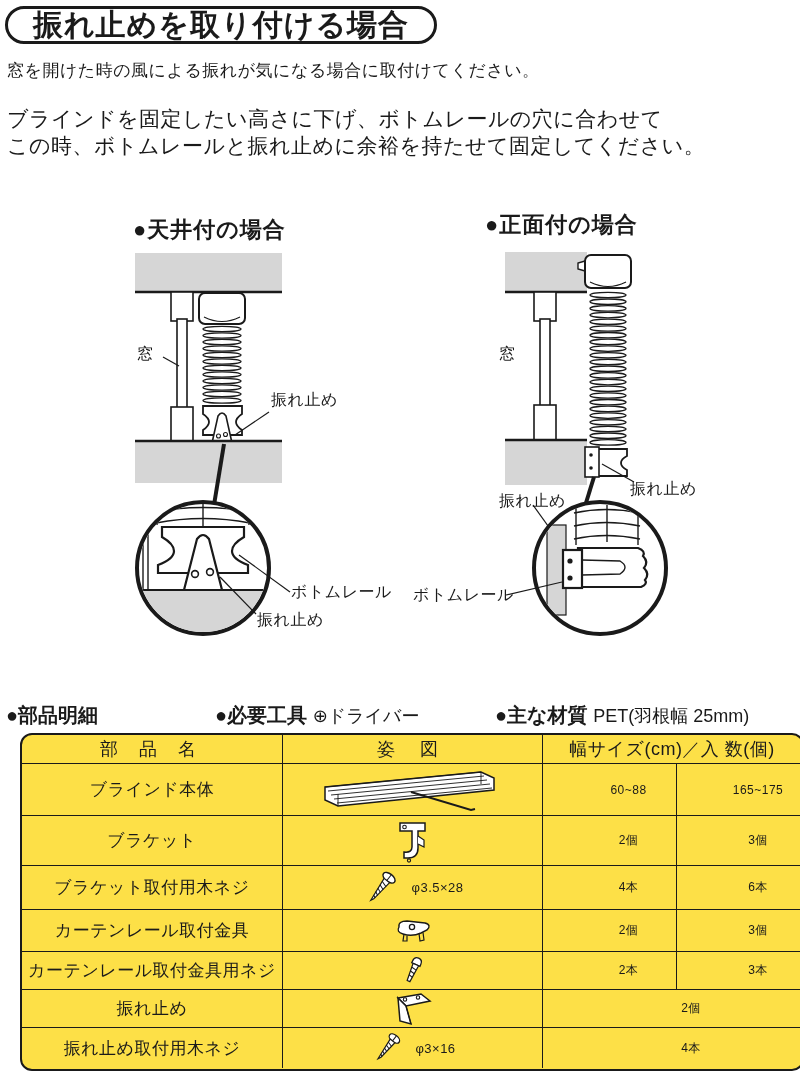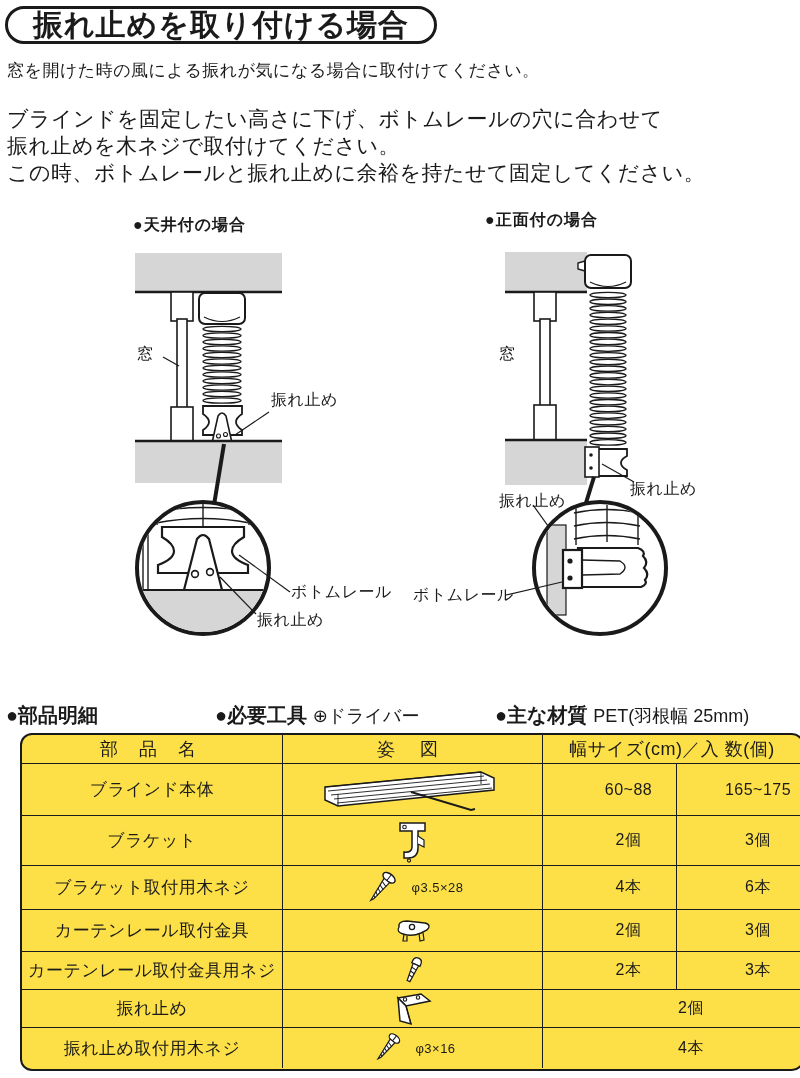--- a/index.html
+++ b/index.html
@@ -16,21 +16,21 @@
     border:3px solid #1a1a1a; border-radius:19px;
     display:flex; align-items:center; justify-content:center;
     font-size:30px; font-weight:bold; letter-spacing:1px;
   }
 
   
   .intro { left:7px; top:59px; font-size:17px; letter-spacing:0.5px; white-space:nowrap; }
   .para  { left:7px; top:105px; font-size:21px; line-height:27px; letter-spacing:0.5px; white-space:nowrap; }
 
   
-  .dia-head { font-size:16px; font-weight:bold; letter-spacing:1px; }
+  .dia-head { font-size:22px; font-weight:bold; letter-spacing:1px; }
   .dia-label { font-size:16px; letter-spacing:0.5px; white-space:nowrap; }
 
   
   .ph-seg { top:702px; font-size:20px; white-space:nowrap; }
   .ph-bold { font-weight:bold; }
   .ph-reg { font-weight:normal; font-size:18px; }
 
   
   .parts-table {
     left:20px; top:733px; width:784px; height:338px;
@@ -40,40 +40,39 @@
     grid-template-rows:28px 52px 50px 44px 42px 38px 38px 41px;
     background:#fde047;
   }
   .cell {
     display:flex; align-items:center; justify-content:center;
     border-left:1.6px solid #1a1a1a; border-top:1.6px solid #1a1a1a;
     font-size:17px; letter-spacing:0.5px; overflow:hidden;
   }
   .cell.c1 { border-left:none; }
   .cell.hr { border-top:none; font-size:18px; }
-  .cell.val { font-size:16px;padding-left:38px; }
+  .cell.val { font-size:12px;padding-left:38px; }
   .cell.span2 { grid-column:3 / 5; }
   .hname { letter-spacing:8px; }
   .hfig  { letter-spacing:10px; }
   .fig-note { font-size:13px; margin-left:10px; }
   svg { display:block; }
 </style>
 </head>
 <body>
 
 <div class="page">
 
   <div class="abs title-box">
     <span>振れ止めを取り付ける場合</span>
   </div>
 
   <div class="abs intro">窓を開けた時の風による振れが気になる場合に取付けてください。</div>
   <div class="abs para">
     <div>ブラインドを固定したい高さに下げ、ボトムレールの穴に合わせて</div>
-    <div>振れ止めを木ネジで取付けてください。</div>
     <div>この時、ボトムレールと振れ止めに余裕を持たせて固定してください。</div>
   </div>
 
   <svg class="abs" style="left:0;top:205px;" width="800" height="495" viewBox="0 0 800 495">
     <defs>
       <clipPath id="clipL">
           <circle cx="203" cy="363" r="64"></circle>
         </clipPath>
       <clipPath id="clipR">
           <circle cx="600" cy="363" r="64"></circle>

